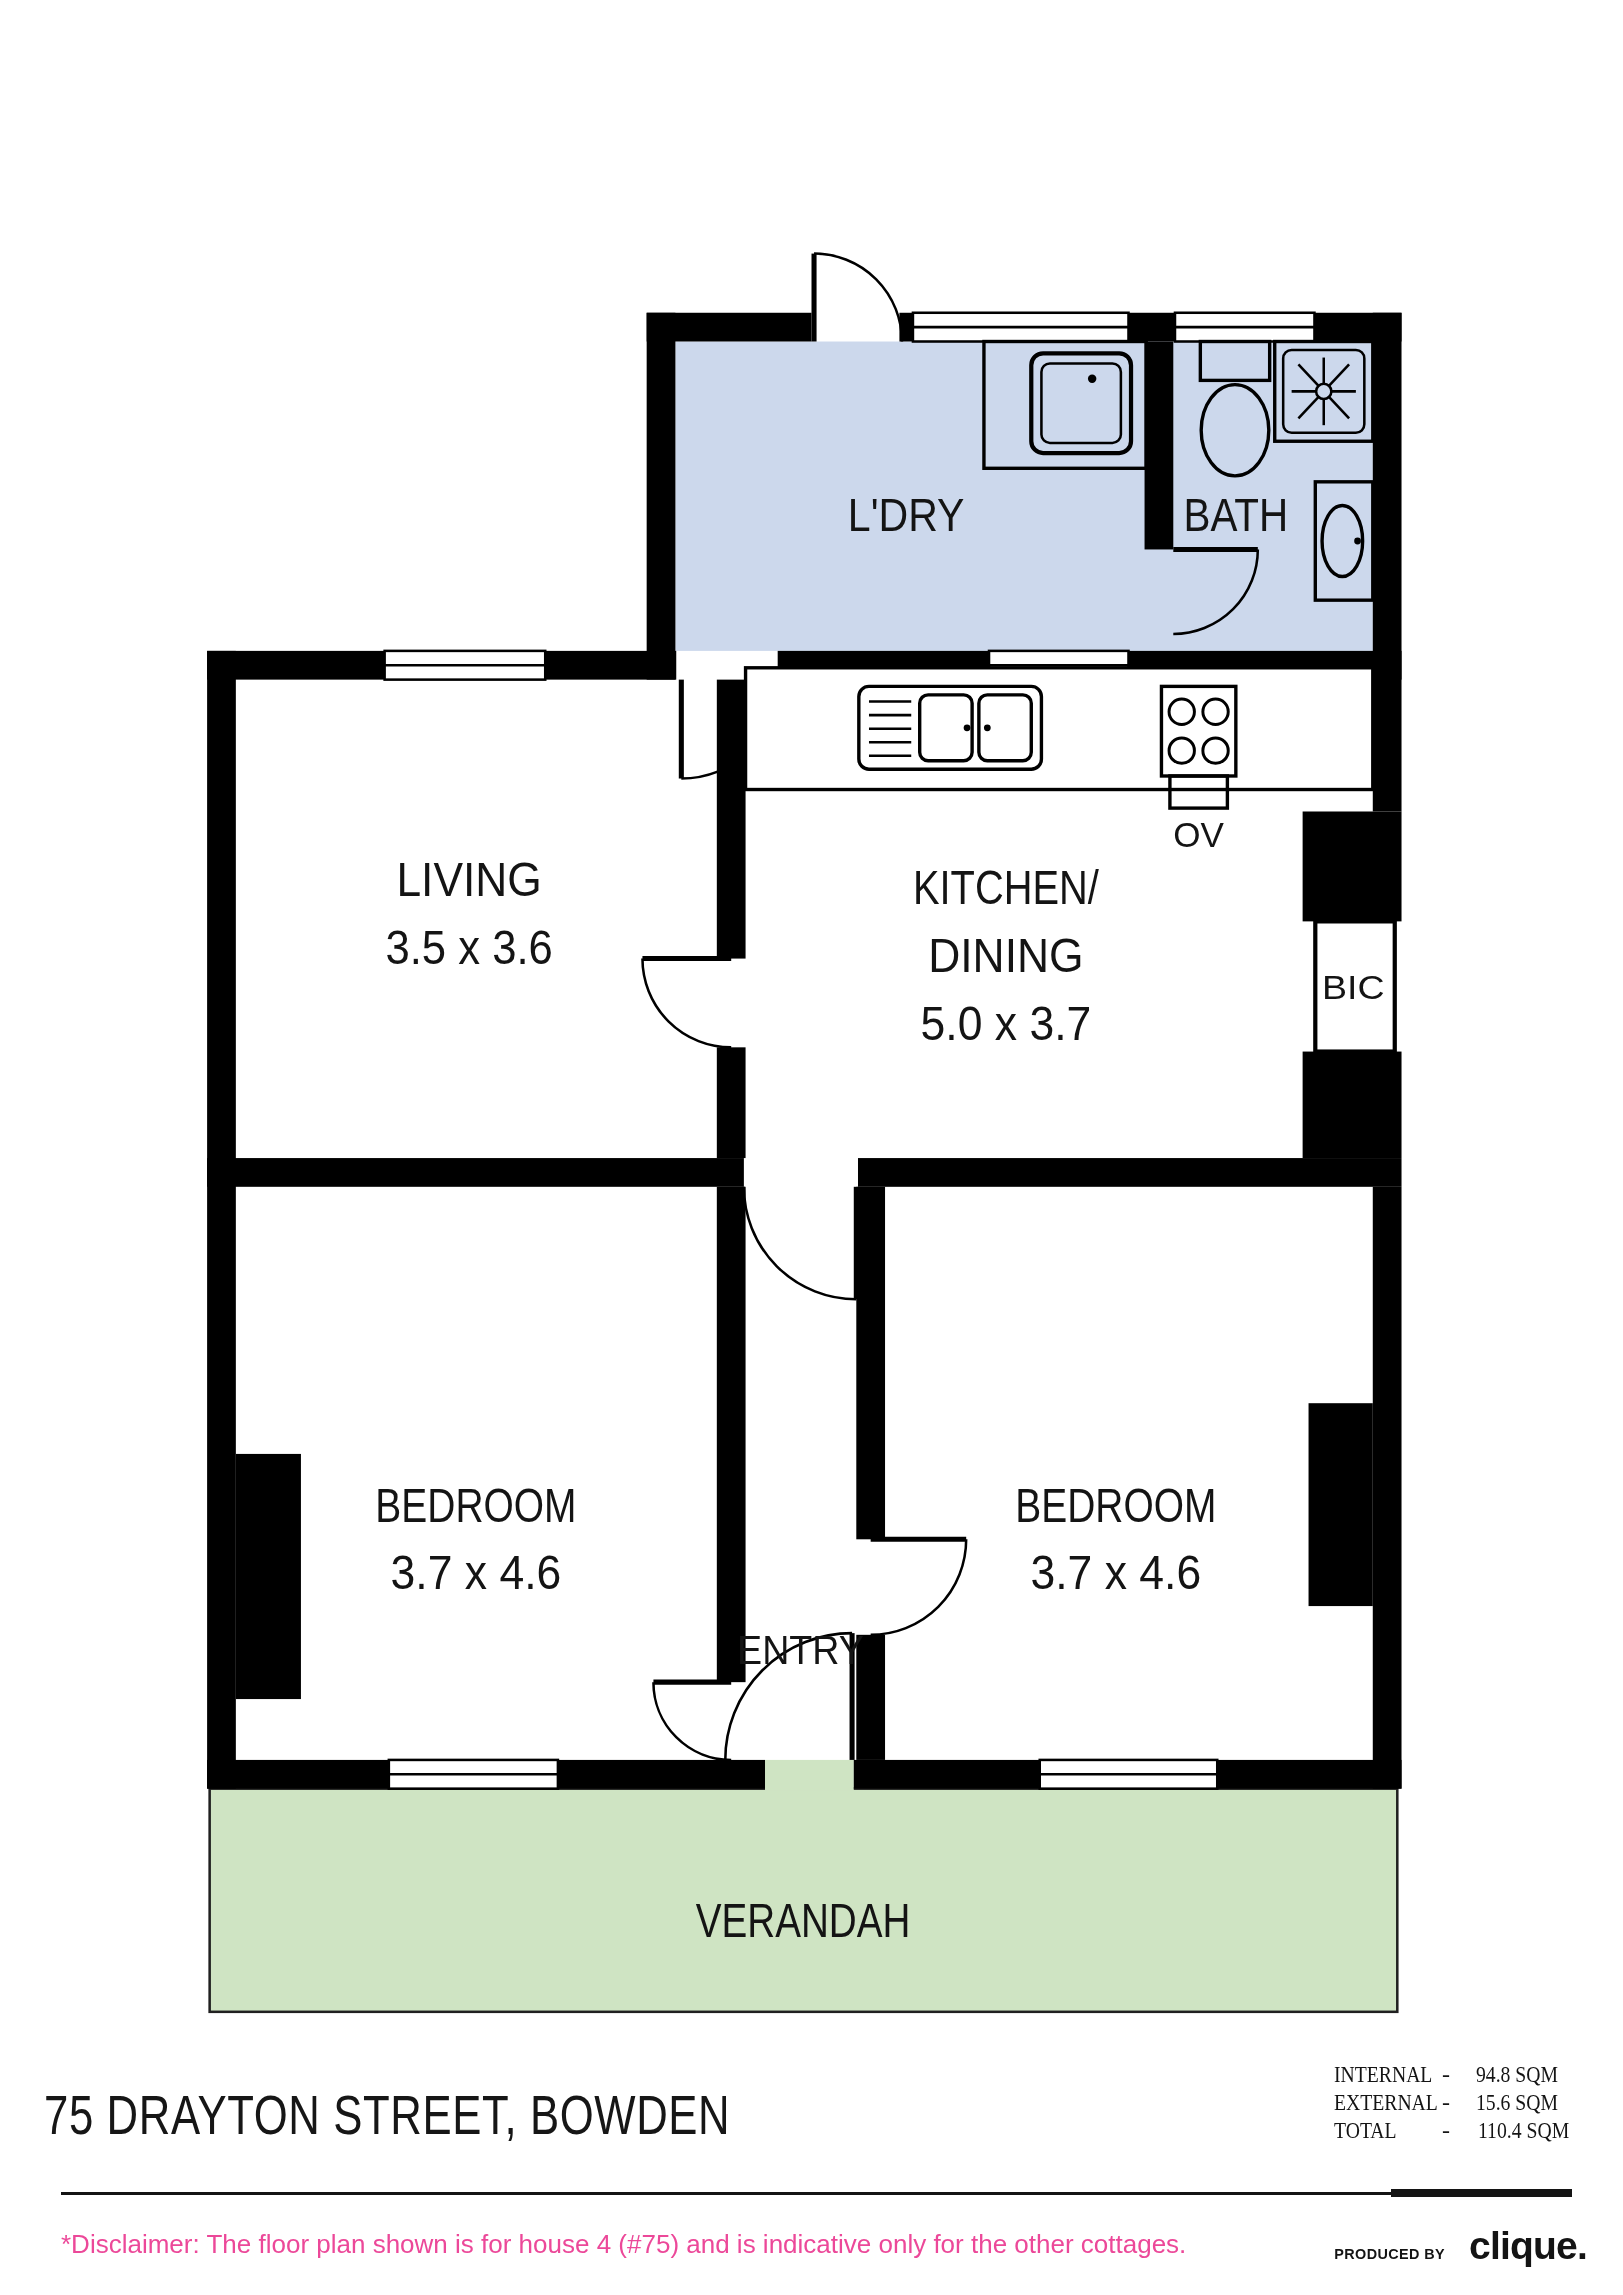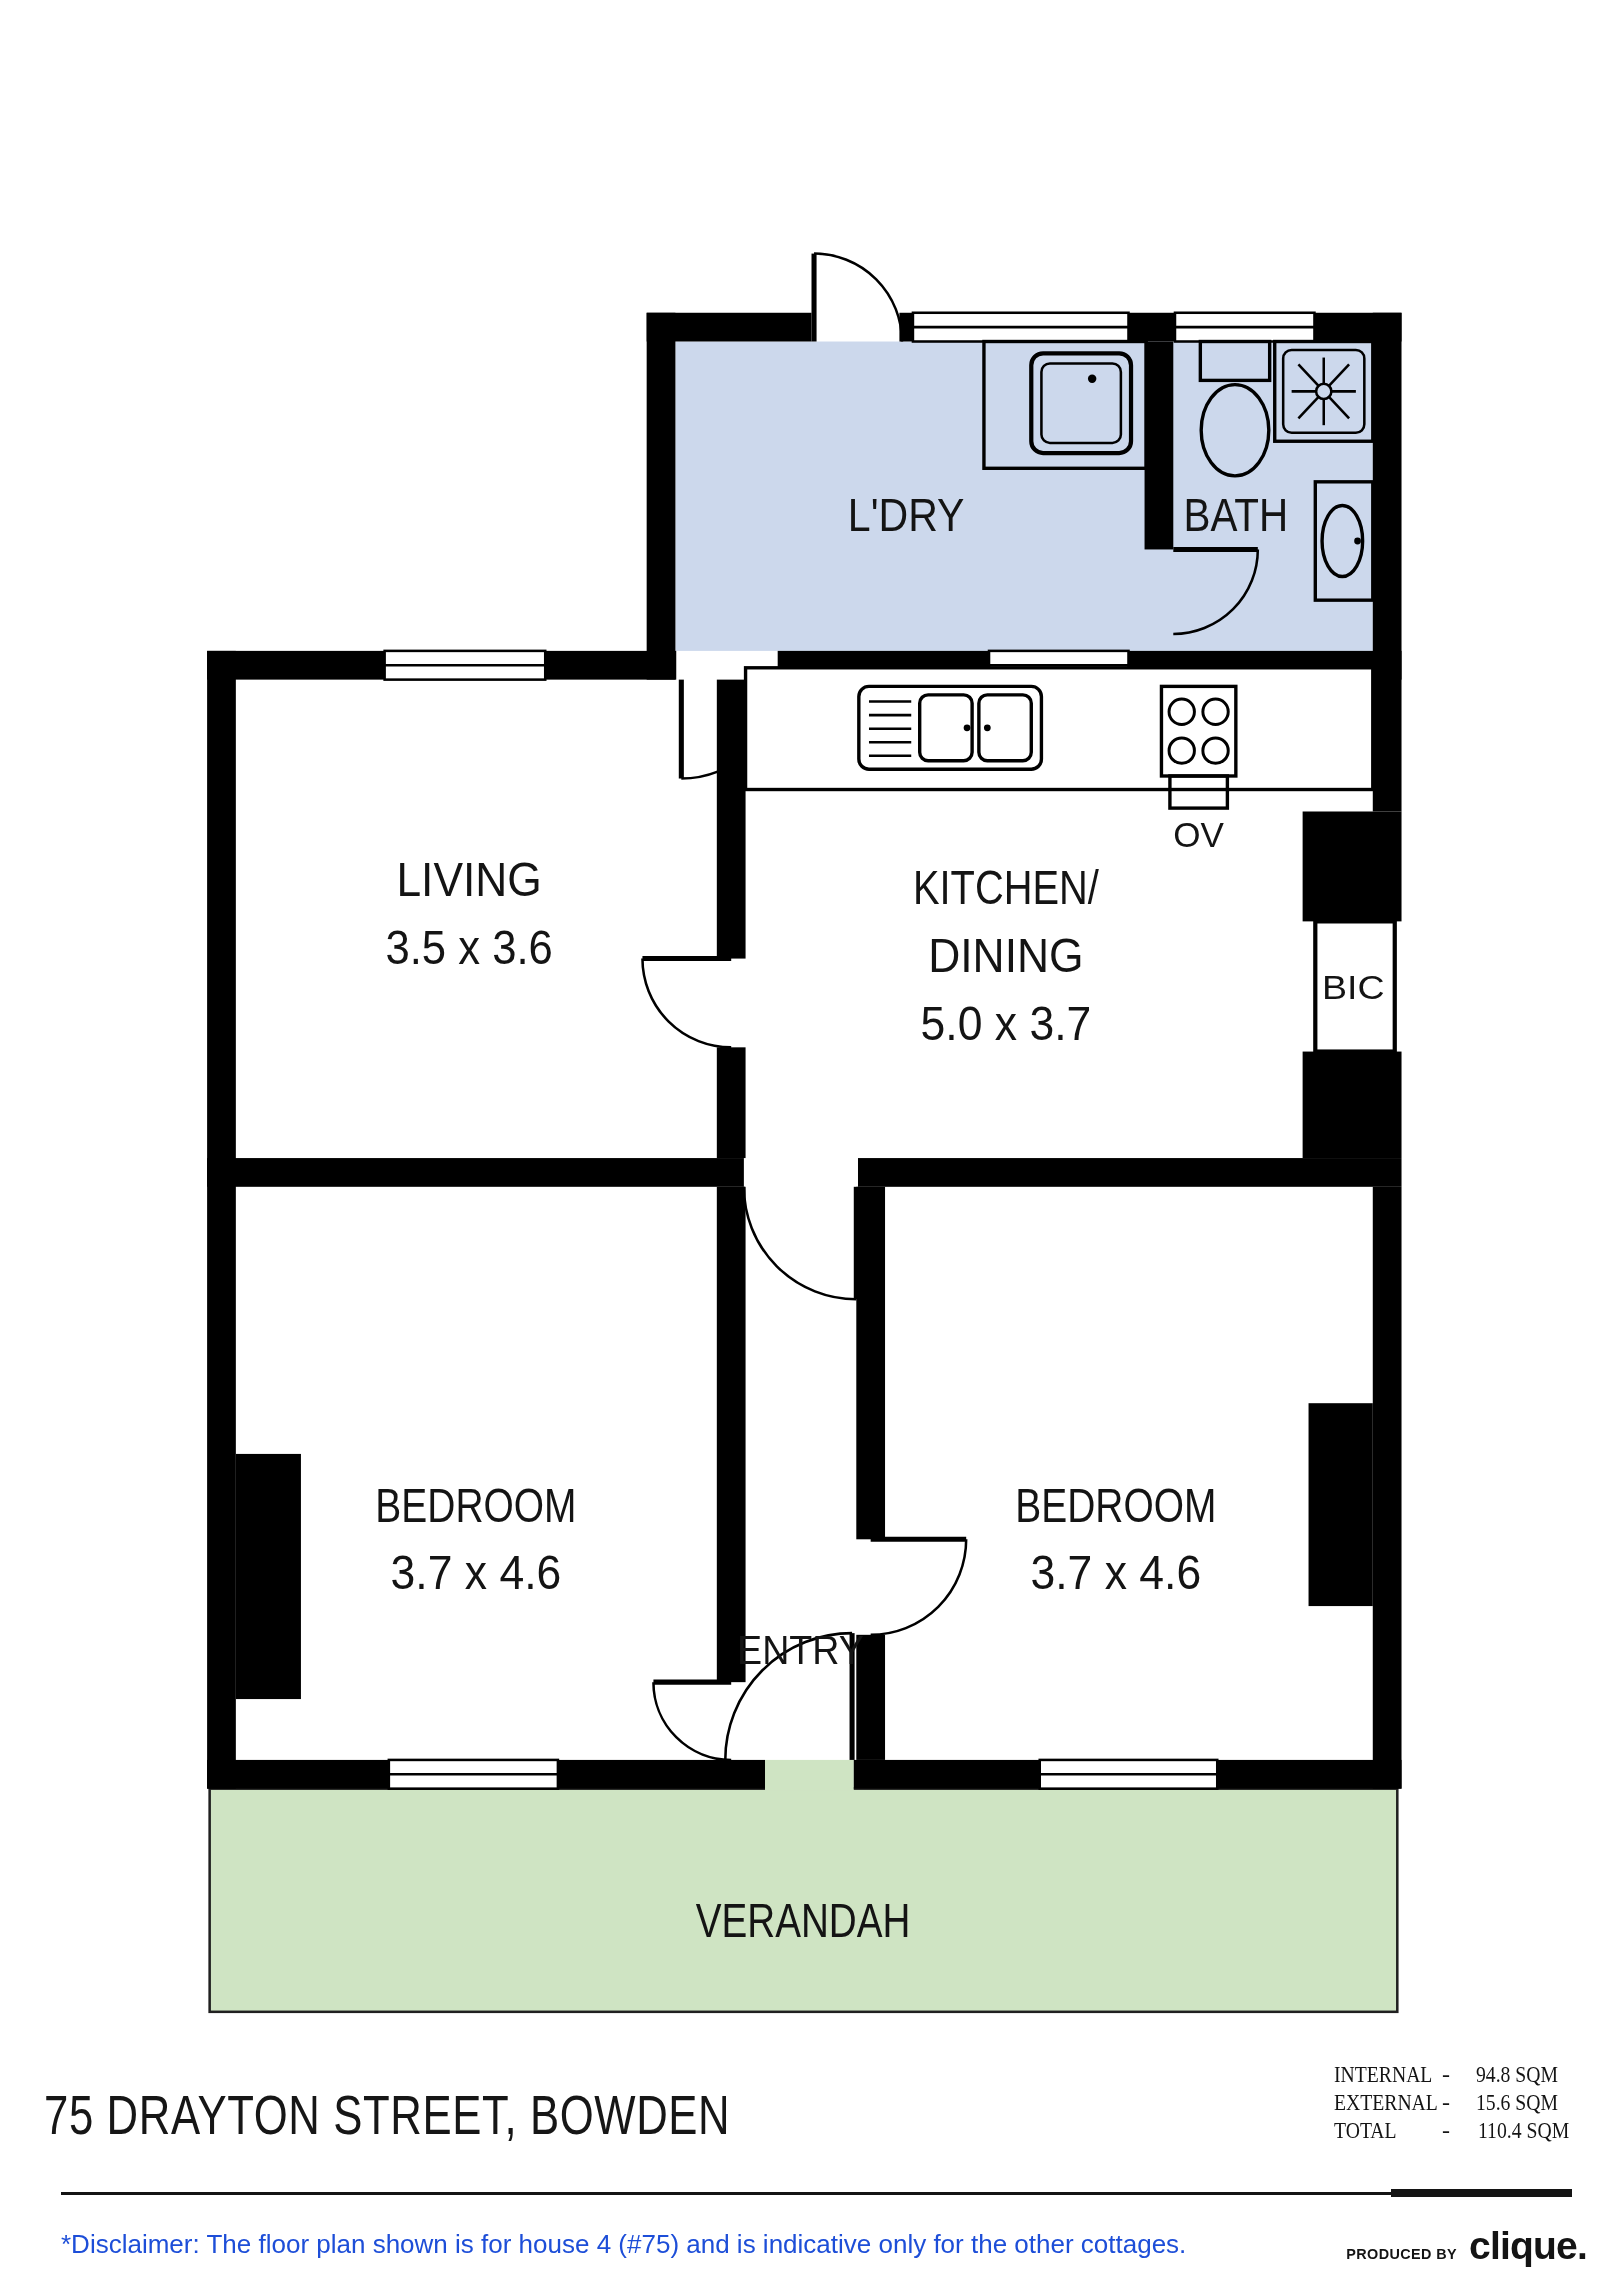--- a/index.html
+++ b/index.html
@@ -18,22 +18,22 @@
   .address { left:44px; top:2082px; font-size:56px; letter-spacing:0.8px; color:#161616; }
   .areas { left:1334px; top:2060px; width:245px; font-size:24px;font-family:Liberation Serif, serif; }
   .area-row { display:flex; align-items:baseline; line-height:28px; }
   .a-label { width:100px; }
   .a-label span { display:inline-block; transform:scaleX(0.82); transform-origin:0 50%; white-space:nowrap; }
   .a-dash { width:24px; text-align:center; }
   .a-value { flex:1; text-align:left; }
   .a-value span { display:inline-block; transform:scaleX(0.82); transform-origin:100% 50%; white-space:nowrap; }
   .rule-thin { left:61px; top:2192px; width:1332px; height:2.5px; background:#141414; }
   .rule-thick { left:1391px; top:2189px; width:181px; height:7.6px; background:#141414; }
-  .disclaimer { left:61px; top:2229px; font-size:26px; color:#1d4ed8; }
-  .brandbox { right:36px; top:2224px; display:flex; align-items:baseline; gap:12px; position:absolute;margin-left:15px; }
+  .disclaimer { left:61px; top:2229px; font-size:26px; color:#ec4899; }
+  .brandbox { right:36px; top:2224px; display:flex; align-items:baseline; gap:24px; position:absolute;margin-left:15px; }
   .produced { font-size:14.4px; letter-spacing:0.4px; font-weight:700; }
   .brand { font-size:39px; font-weight:700; letter-spacing:-0.8px; }
 </style>
 </head>
 <body>
 
 <svg id="plan-svg" viewBox="0 0 1920 2715">
 
   <rect x="799" y="404" width="825" height="366" fill="#ccd8ec"></rect>
 

